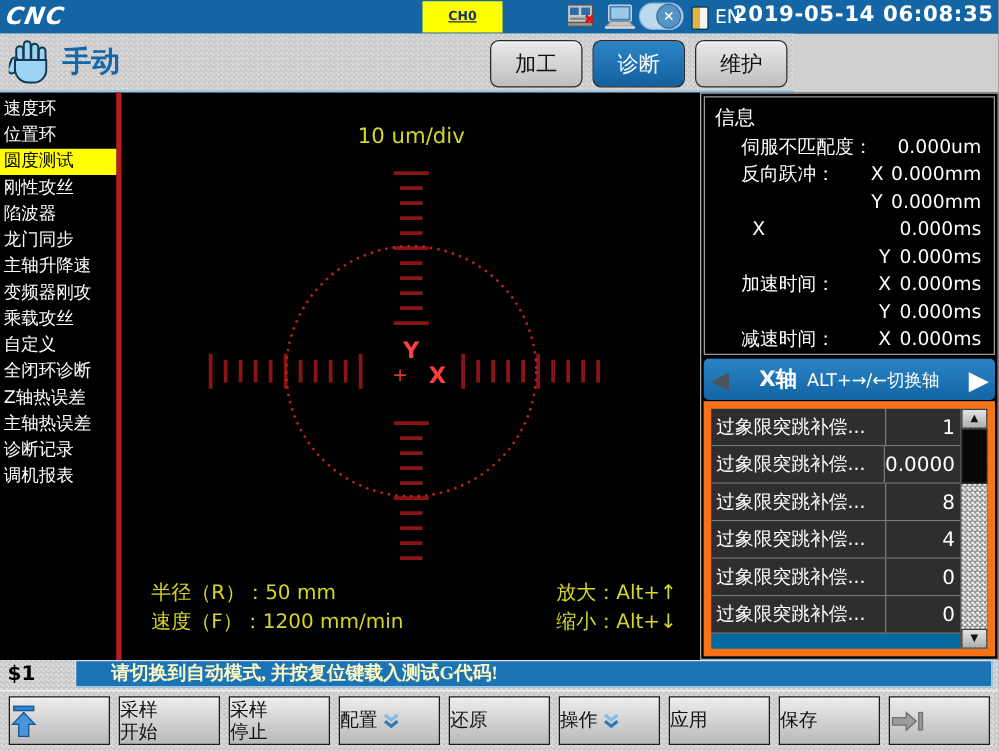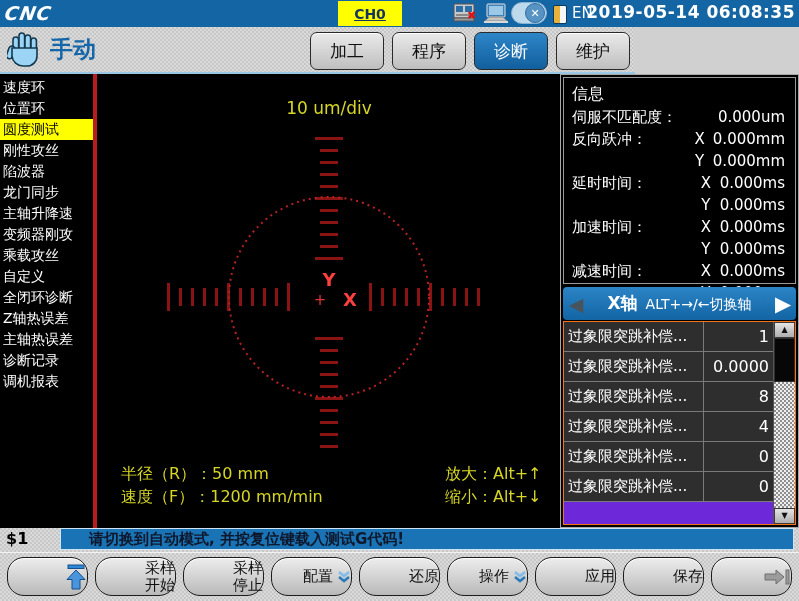--- a/index.html
+++ b/index.html
@@ -6,21 +6,21 @@
   .screen{width:799px;height:601px;position:relative;overflow:hidden;
     font-family:"DejaVu Sans","Liberation Sans",sans-serif;
     background:#d0d0d0;}
   .checker{background:repeating-conic-gradient(#dadada 0% 25%, #c7c7c7 0% 50%) 0 0/4px 4px;background-color:#d0d0d0;}
 
   
   .topbar{position:absolute;left:0;top:0;width:799px;height:27px;background:#1465a4;}
   .logo{position:absolute;left:5px;top:2px;color:#fff;font-weight:bold;font-style:italic;
     font-size:19px;letter-spacing:1px;transform:skewX(-10deg);}
   .ch-badge{position:absolute;left:338px;top:1px;width:64px;height:25px;background:#ffff00;
-    color:#15335c;font-weight:bold;font-size:14px;display:flex;align-items:center;justify-content:center;text-decoration:underline;}
+    color:#15335c;font-weight:bold;font-size:10px;display:flex;align-items:center;justify-content:center;text-decoration:underline;}
   .tb-ico{position:absolute;top:3px;}
   .machine-x{position:absolute;left:14px;top:8px;color:#e01010;font-size:11px;font-weight:bold;line-height:10px;}
   .close-pill{position:absolute;left:511px;top:2px;width:36px;height:22px;background:#bdd9ec;
     border:1px solid #8ab2d2;border-radius:11px;display:flex;align-items:center;justify-content:flex-end;padding-right:1px;box-sizing:border-box;}
   .close-circle{width:18px;height:18px;border-radius:50%;background:#5794c4;border:1px solid #2f6da3;
     color:#fff;font-size:11px;font-weight:bold;display:flex;align-items:center;justify-content:center;}
   .ime-ico{position:absolute;left:553px;top:5px;width:12px;height:17px;border:1px solid #0d3a5c;border-radius:2px;
     background:linear-gradient(to right,#e7b33d 50%,#f6f6f6 50%);}
   .lang{position:absolute;left:572px;top:4px;color:#fff;font-size:15px;}
   .datetime{position:absolute;right:4px;top:2px;color:#fff;font-weight:bold;font-size:17px;letter-spacing:.5px;}
@@ -49,59 +49,59 @@
   .t-plus{fill:#e03535;font-size:15px;text-anchor:middle;}
   .plot-info{position:absolute;color:#d6d626;font-size:16px;line-height:23px;white-space:nowrap;}
   .pi-left{left:24px;top:388px;}
   .pi-right{left:348px;top:388px;}
 
   
   .rightpanel{width:239px;background:#000;border:1px solid #a8a8a8;box-sizing:border-box;
     display:flex;flex-direction:column;}
   .info-box{margin:2px;border:1px solid #9a9a9a;height:207px;box-sizing:border-box;padding:3px 8px 0 8px;}
   .info-title{color:#fff;font-size:16px;height:25px;line-height:25px;}
-  .info-row{display:flex;height:22px;align-items:center;color:#fff;font-size:15px;}
+  .info-row{display:flex;height:22px;align-items:center;color:#fff;font-size:15px;margin-left:21px;}
   .info-label{width:122px;white-space:nowrap;}
   .info-axis{width:28px;text-align:center;}
   .info-value{flex:1;text-align:right;padding-right:2px;}
 
   .axisbar{margin:1px 2px;height:33px;background:linear-gradient(#2b84c6,#1365a4);border-radius:4px;
     display:flex;align-items:center;color:#fff;}
   .ax-left{width:26px;text-align:center;font-size:19px;color:#47545d;cursor:default;}
   .ax-center{flex:1;text-align:center;white-space:nowrap;}
   .ax-name{font-weight:bold;font-size:17px;margin-right:8px;}
   .ax-hint{font-size:14px;}
   .ax-right{width:26px;text-align:center;font-size:21px;color:#fff;}
 
-  .param-table{flex:1;margin:0 2px 2px 2px;border:1px solid #f97316;position:relative;background:#6d28d9;overflow:hidden;}
+  .param-table{flex:1;margin:0 2px 2px 2px;border:6px solid #f97316;position:relative;background:#0369a1;overflow:hidden;}
   .p-rows{position:absolute;left:0;top:0;right:21px;bottom:0;}
   .p-row{height:30px;display:flex;border-bottom:1px solid #7a7a7a;background:#2e2e2e;box-sizing:border-box;}
   .p-name{width:140px;border-right:1px solid #7a7a7a;color:#fff;font-size:15px;line-height:29px;
     padding-left:4px;white-space:nowrap;overflow:hidden;box-sizing:border-box;}
   .p-value{flex:1;text-align:right;color:#fff;font-size:16px;line-height:29px;padding-right:5px;}
   .scrollbar{position:absolute;right:0;top:0;bottom:0;width:21px;border-left:1px solid #555;
     background:repeating-conic-gradient(#efefef 0% 25%, #8e8e8e 0% 50%) 0 0/4px 4px;}
   .sb-btn{position:absolute;left:0;right:0;height:16px;background:linear-gradient(#e4e4e4,#aeaeae);
     border:1px solid #3a3a3a;box-sizing:border-box;color:#111;font-size:8px;line-height:14px;text-align:center;}
   .sb-up{top:0;}
   .sb-down{bottom:0;}
   .sb-thumb{position:absolute;left:0;right:0;top:16px;height:44px;background:#070707;border:1px solid #2e2e2e;box-sizing:border-box;}
 
   
   .messagebar{position:absolute;left:0;top:528px;width:799px;height:24px;}
   .ms-channel{position:absolute;left:6px;top:1px;font-weight:bold;font-size:16px;color:#000;}
   .ms-box{position:absolute;left:60px;right:5px;top:0;height:22px;background:#1973b4;
-    border:1px solid #cfe3f3;color:#0f172a;font-weight:bold;font-size:15px;line-height:20px;
-    padding-left:28px;box-sizing:border-box;white-space:nowrap;overflow:hidden;}
+    border:1px solid #cfe3f3;color:#fef9c3;font-weight:bold;font-size:15px;line-height:20px;
+    padding-left:28px;box-sizing:border-box;white-space:nowrap;overflow:hidden;font-family:Liberation Serif, serif;}
 
   
   .toolbar{position:absolute;left:0;top:552px;width:799px;height:49px;box-sizing:border-box;
     display:flex;gap:7px;padding:4px 7px 5px 7px;border-top:1px solid #f2f2f2;}
-  .tbtn{flex:1;background:linear-gradient(#ededed,#b9b9b9);border:1px solid #1c1c1c;border-radius:17px;
-    box-shadow:inset 0 1px 0 #fdfdfd;display:flex;align-items:center;justify-content:flex-end;
+  .tbtn{flex:1;background:linear-gradient(#ededed,#b9b9b9);border:1px solid #1c1c1c;border-radius:0;
+    box-shadow:inset 0 1px 0 #fdfdfd;display:flex;align-items:center;justify-content:flex-start;
     font-size:15px;color:#101010;gap:4px;}
   .tbtn .two{display:flex;flex-direction:column;line-height:17px;align-items:center;}
 </style>
 </head>
 <body>
 
 <div class="screen">
 
   <div class="topbar">
     <div class="logo">CNC</div>
@@ -145,21 +145,20 @@
           <rect x="18" y="4" width="5.6" height="16" rx="2.8"></rect>
           <rect x="24" y="7" width="5.4" height="13" rx="2.7"></rect>
           <rect x="0.8" y="15" width="6" height="13" rx="3" transform="rotate(20 4 21)"></rect>
           <path d="M5 17 H30 V25 A10 10 0 0 1 20 35 H16 A11 11 0 0 1 5 25 Z"></path>
         </g>
       </svg>
     </span>
     <span class="mode-label">手动</span>
     <div class="tabs">
       <div class="tab">加工</div>
-      <div class="tab">程序</div>
       <div class="tab active">诊断</div>
       <div class="tab">维护</div>
     </div>
   </div>
 
   <div class="content">
 
     <div class="sidebar">
       <div class="side-item">速度环</div>
       <div class="side-item">位置环</div>
@@ -259,21 +258,20 @@
             <span class="info-label">反向跃冲：</span>
             <span class="info-axis">X</span>
             <span class="info-value">0.000mm</span>
           </div>
         <div class="info-row">
             <span class="info-label"></span>
             <span class="info-axis">Y</span>
             <span class="info-value">0.000mm</span>
           </div>
         <div class="info-row">
-            <span class="info-label">延时时间：</span>
             <span class="info-axis">X</span>
             <span class="info-value">0.000ms</span>
           </div>
         <div class="info-row">
             <span class="info-label"></span>
             <span class="info-axis">Y</span>
             <span class="info-value">0.000ms</span>
           </div>
         <div class="info-row">
             <span class="info-label">加速时间：</span>

